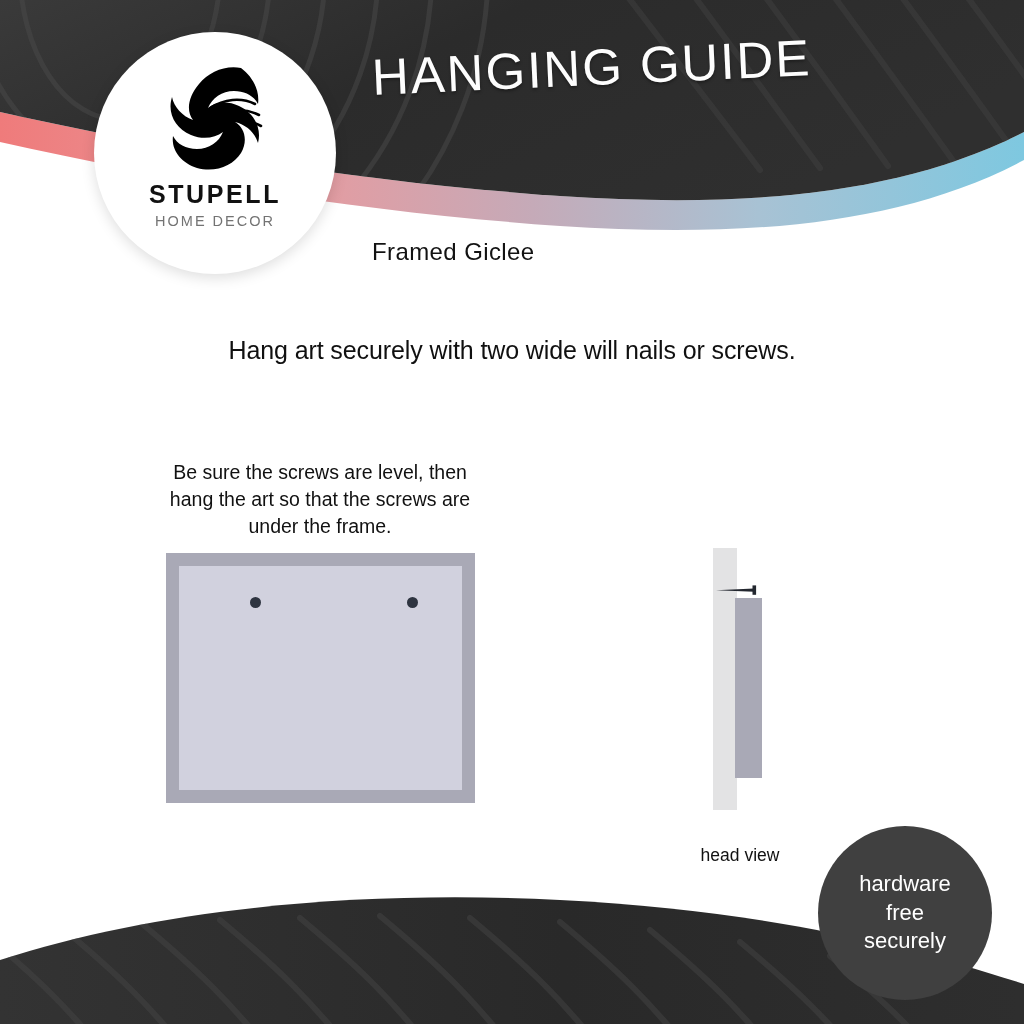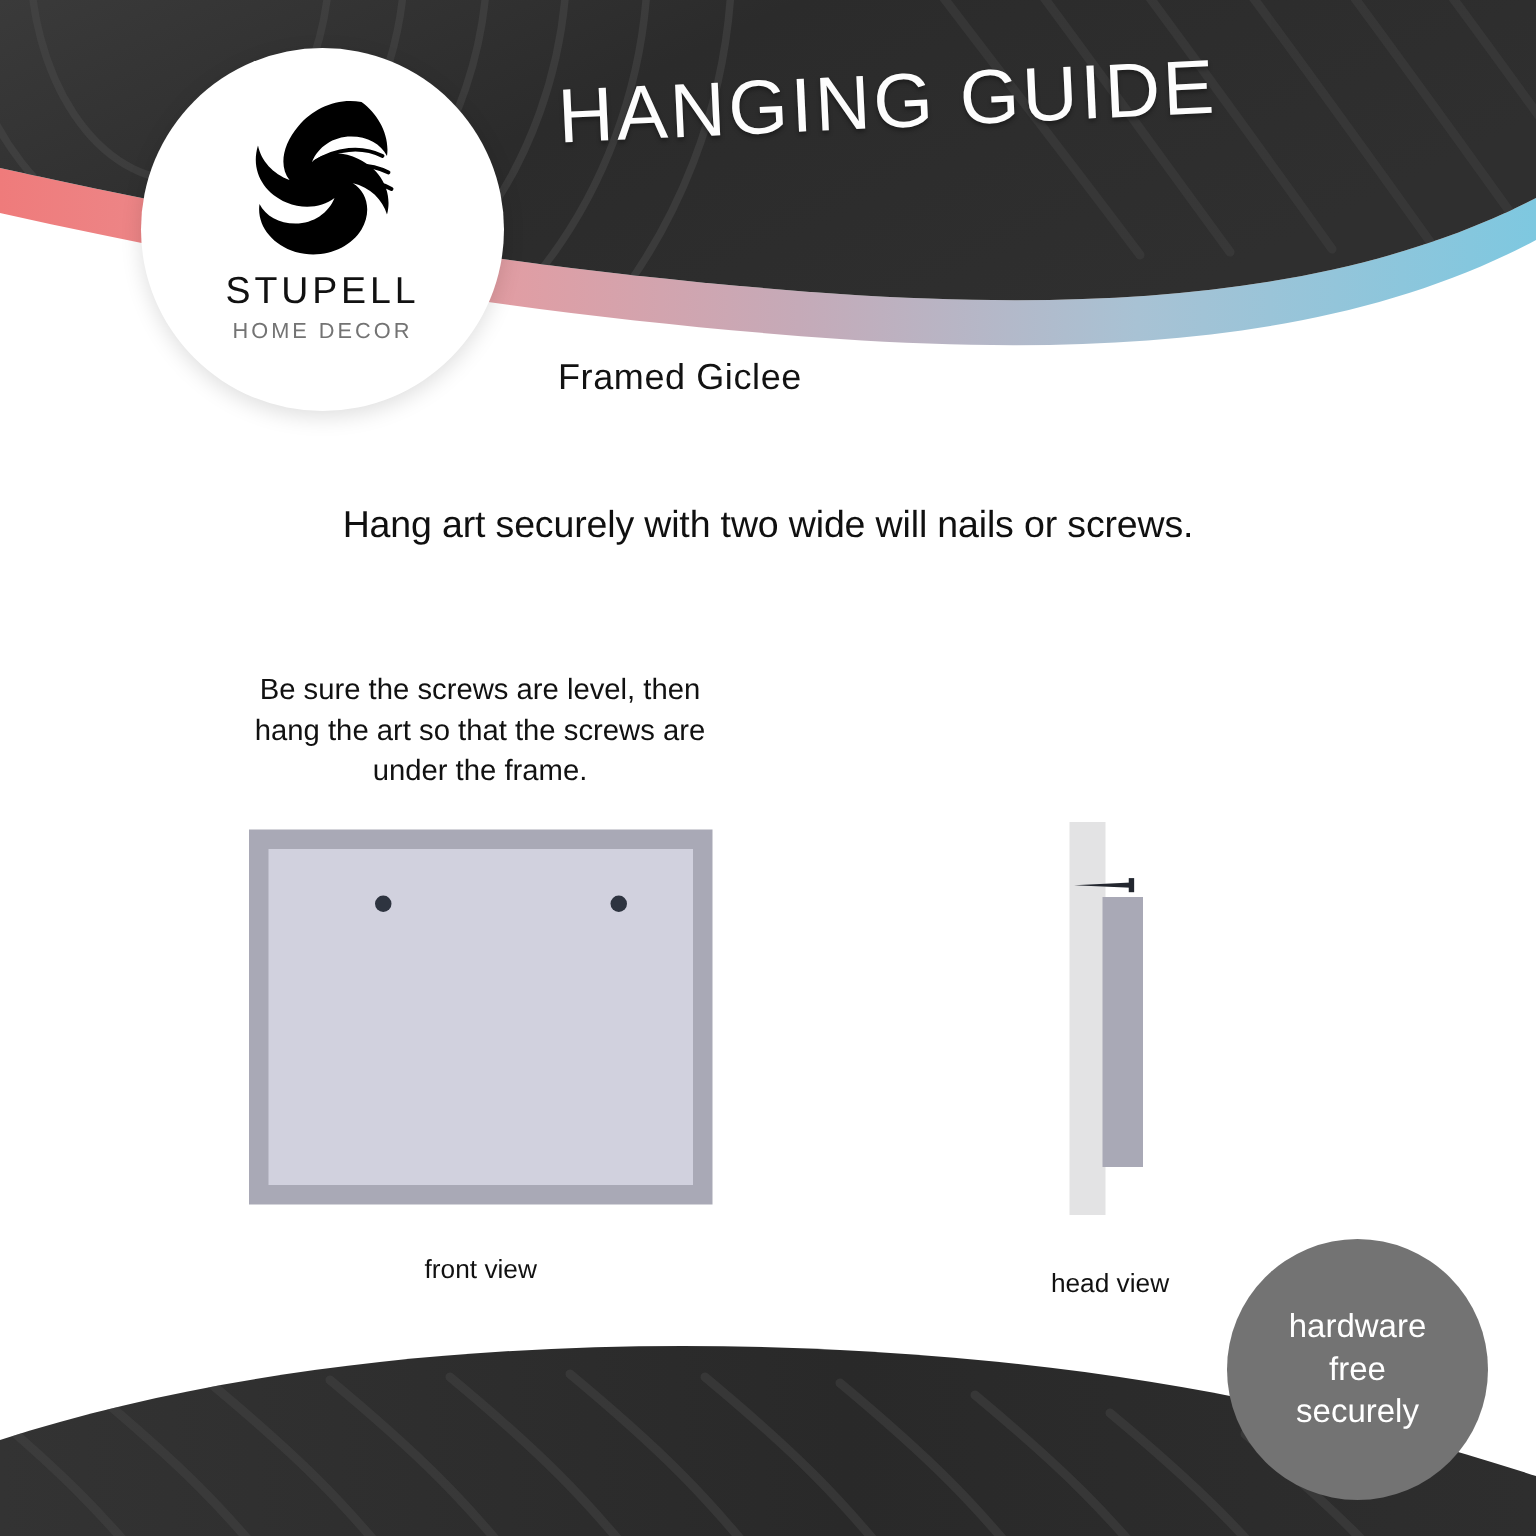--- a/index.html
+++ b/index.html
@@ -44,21 +44,21 @@
   }
   #logo-mark {
     width: 122px;
     height: 118px;
     display: block;
   }
   .logo-word {
     font-size: 25px;
     letter-spacing: 2.6px;
     color: #111111;
-    font-weight: 400;
+    font-weight: 700;
     margin-top: 6px;
     line-height: 1;
   }
   .logo-sub {
     font-size: 14.5px;
     letter-spacing: 2.0px;
     color: #737373;
     font-weight: 400;
     margin-top: 7px;
     line-height: 1;
@@ -105,20 +105,21 @@
   }
 
   
   .instruction-text {
     position: absolute;
     font-size: 19.5px;
     line-height: 1.38;
     color: #111111;
     font-weight: 500;
     text-align: center;
+    margin-top: 12px;
   }
   #instr-front {
     left: 150px;
     top: 447px;
     width: 340px;
   }
   #instr-side {
     left: 600px;
     top: 447px;
     width: 300px;
@@ -195,21 +196,21 @@
   #caption-side  { left: 650px; top: 845px; width: 180px; }
 
   
   #hardware-badge {
     position: absolute;
     left: 818px;
     top: 826px;
     width: 174px;
     height: 174px;
     border-radius: 50%;
-    background: #737373;
+    background: #404040;
     display: flex;
     flex-direction: column;
     align-items: center;
     justify-content: center;
     color: #ffffff;
     font-size: 22px;
     line-height: 1.3;
     font-weight: 400;
     text-align: center;
   }
@@ -322,21 +323,20 @@
 
   <div id="side-view-group">
     <div id="side-view-wall"></div>
     <div id="side-view-frame-panel"></div>
     <svg id="side-view-nail" viewBox="0 0 50 12">
       <path d="M2,6.2 L40,4.4 L40,7.8 Z" fill="#23272f"></path>
       <rect x="38.5" y="1.4" width="3.6" height="9.4" fill="#23272f"></rect>
     </svg>
   </div>
 
-  <div id="caption-front" class="view-caption">front view</div>
   <div id="caption-side" class="view-caption">head view</div>
 
   <div id="hardware-badge">
     <div>hardware</div>
     <div>free</div>
     <div>securely</div>
   </div>
 
 </div>
 

